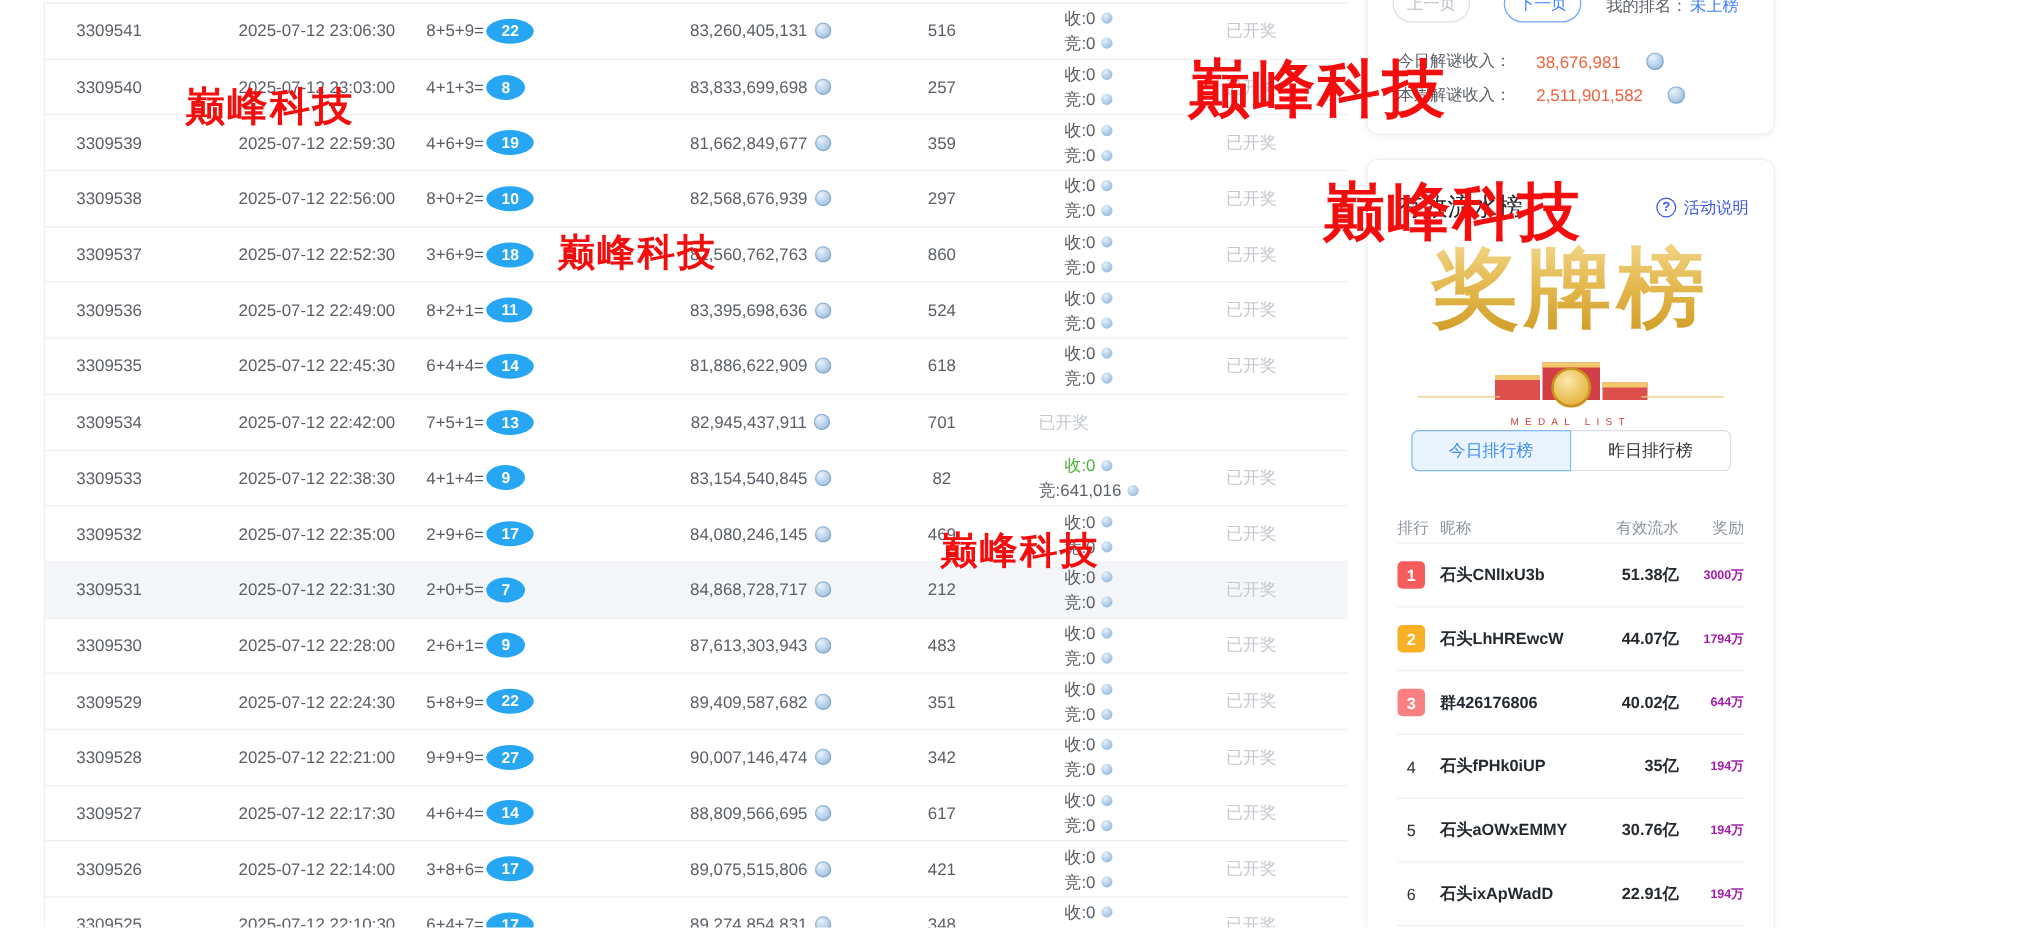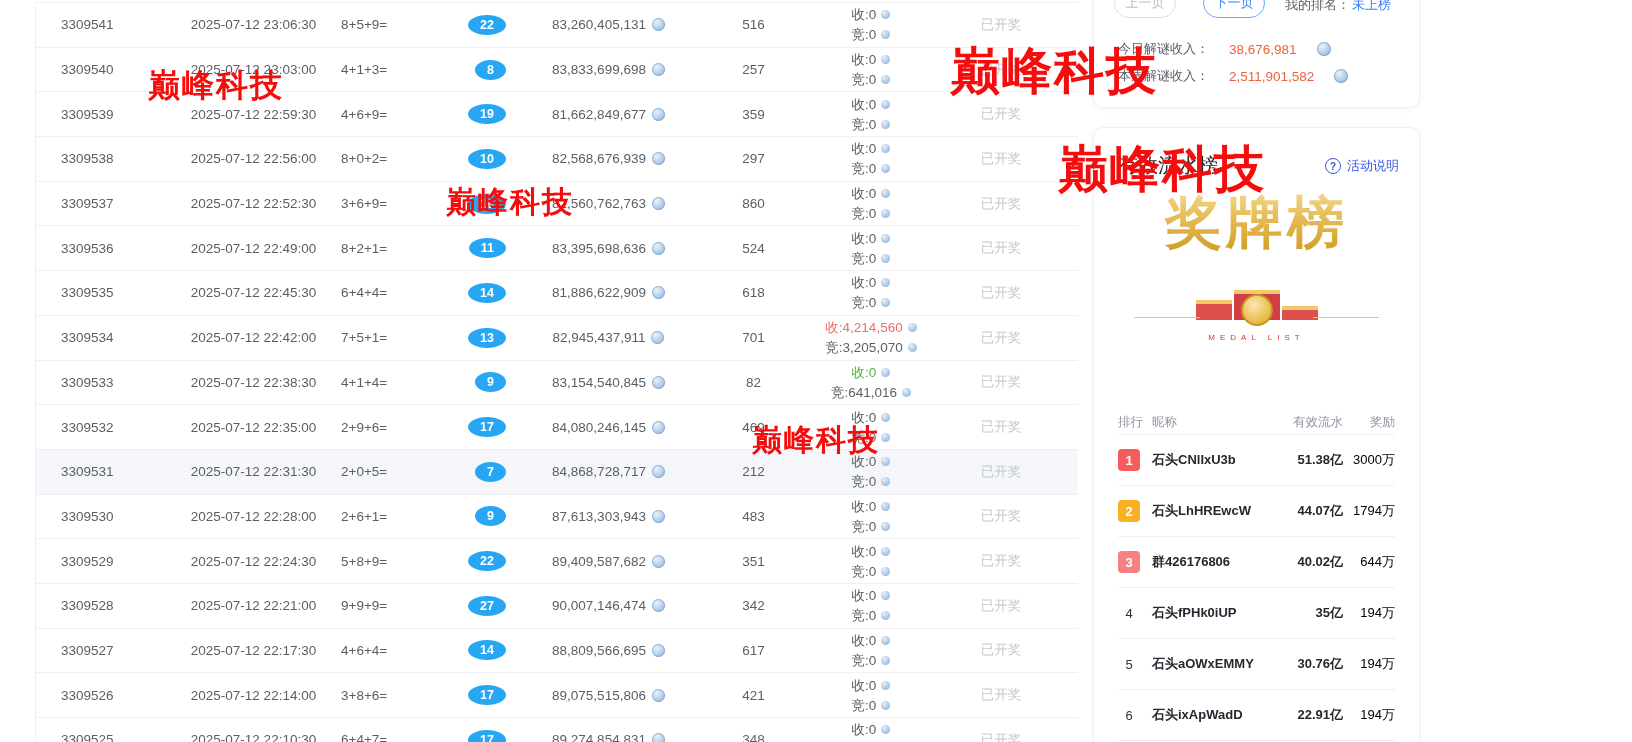--- a/index.html
+++ b/index.html
@@ -8,21 +8,21 @@
   body { position:relative; color:#5a5e66; }
 
   
   .results { position:absolute; left:35px; top:2px; width:1043px;
     border-left:1px solid #eef0f4; border-top:1px solid #eef0f4; }
   .row { display:flex; align-items:center; height:44.7px;
     border-bottom:1px solid #eef0f4; font-size:13.5px; color:#5a5e66; }
   .row.hl { background:#f4f6f9; }
   .c-id   { width:130px; padding-left:25px; }
   .c-time { width:175px; text-align:center; }
-  .c-expr { width:165px; display:flex; align-items:center; justify-content:space-between; gap:2px; }
+  .c-expr { width:165px; display:flex; align-items:center; justify-content:flex-start; gap:2px; }
   .sumball{ display:inline-flex; align-items:center; justify-content:center;
     min-width:20px; height:20px; border-radius:50%; background:#27a7f3; color:#fff;
     font-size:12.5px; font-weight:bold; padding:0 12px; }
   .c-amt  { width:205px; display:flex; align-items:center; justify-content:center; gap:6px; }
   .c-cnt  { width:85px; text-align:center; }
   .c-sj   { width:150px; display:flex; flex-direction:column; justify-content:center; gap:3px; }
   .sj-line{ display:flex; align-items:center; justify-content:center; gap:5px; line-height:17px; }
   .c-red  { color:#f56c6c; }
   .c-green{ color:#52b33a; }
   .c-st   { width:110px; text-align:center; color:#c3c8cf; }
@@ -53,21 +53,21 @@
 
   .card2 { top:127px; height:650px; }
   .rk-head { position:absolute; top:24px; left:24px; right:20px;
     display:flex; justify-content:space-between; align-items:center; }
   .rk-title { font-size:20px; font-weight:normal; color:#23262c; }
   .rk-help { display:flex; align-items:center; gap:6px; color:#3a57e8; font-size:13px; }
   .qicon { width:16px; height:16px; border-radius:50%; border:1.5px solid #3a57e8;
     display:inline-flex; align-items:center; justify-content:center; font-size:10.5px; font-weight:bold; }
 
   .banner { position:absolute; top:62px; left:0; right:0; height:152px; text-align:center; }
-  .banner-title { font-size:57px; font-weight:bold; line-height:1.15; letter-spacing:4px;
+  .banner-title { font-size:70px; font-weight:bold; line-height:1.15; letter-spacing:4px;
     background:linear-gradient(180deg,#f3d98e 0%,#e3b84e 48%,#cf9b22 100%);
     -webkit-background-clip:text; background-clip:text; color:transparent; }
   .podium { position:absolute; left:50%; transform:translateX(-50%); bottom:16px;
     width:150px; height:44px; }
   .step { position:absolute; bottom:6px; background:#dd4f4c; border-top:4px solid #f1c86b; }
   .step-l { left:14px; width:36px; height:20px; }
   .step-m { left:52px; width:46px; height:30px; background:#d13f44; }
   .step-r { right:14px; width:36px; height:14px; }
   .medal { position:absolute; left:50%; transform:translateX(-50%); bottom:0;
     width:32px; height:32px; border-radius:50%; border:2px solid #c8921d;
@@ -83,21 +83,21 @@
   .tab-active { background:#e9f4ff; border:1px solid #7fb8f7; color:#3d8df5; border-radius:6px 0 0 6px; }
   .tab-idle   { background:#fff; border:1px solid #dcdfe6; border-left:none; color:#303133; border-radius:0 6px 6px 0; }
 
   .lb-headrow { position:absolute; top:286px; left:24px; right:24px;
     display:flex; align-items:center; font-size:12.5px; color:#8d93a0; }
   .lb-list { position:absolute; top:306px; left:24px; right:24px; border-top:1px solid #eef0f4; }
   .lb-row { display:flex; align-items:center; height:51px; border-bottom:1px solid #eef0f4; }
   .lb-rank { width:34px; display:flex; align-items:center; }
   .lb-name { flex:1; font-size:13px; font-weight:bold; color:#24292f; }
   .lb-flow { width:86px; text-align:right; font-size:13px; font-weight:bold; color:#24292f; }
-  .lb-reward { width:52px; text-align:right; font-size:13px; font-weight:normal; color:#000000; }
+  .lb-reward { width:52px; text-align:right; font-size:10px; font-weight:bold; color:#a21caf; }
   .lb-headrow .lb-name, .lb-headrow .lb-flow, .lb-headrow .lb-reward
     { font-weight:400; color:#8d93a0; font-size:12.5px; }
   .lb-badge { display:inline-flex; align-items:center; justify-content:center;
     width:22px; height:22px; border-radius:4px; font-size:13px; color:#303133; }
   .b1 { background:#f65c5c; color:#fff; font-weight:bold; }
   .b2 { background:#f8b024; color:#fff; font-weight:bold; }
   .b3 { background:#f88080; color:#fff; font-weight:bold; }
 
   
   .wm { position:absolute; color:#f50d0d; font-weight:bold; white-space:nowrap;
@@ -293,30 +293,20 @@
       <div class="c-time">2025-07-12 22:42:00</div>
       <div class="c-expr">
         <span>7+5+1=</span>
         <span class="sumball">13</span>
       </div>
       <div class="c-amt">
         <span>82,945,437,911</span>
         <span class="coin c13"></span>
       </div>
       <div class="c-cnt">701</div>
-      <div class="c-sj">
-        <div class="sj-line">
-          <span class="c-red">收:4,214,560</span>
-          <span class="dot"></span>
-        </div>
-        <div class="sj-line">
-          <span>竞:3,205,070</span>
-          <span class="dot"></span>
-        </div>
-      </div>
       <div class="c-st">已开奖</div>
     </div>
 
     <div class="row">
       <div class="c-id">3309533</div>
       <div class="c-time">2025-07-12 22:38:30</div>
       <div class="c-expr">
         <span>4+1+4=</span>
         <span class="sumball">9</span>
       </div>
@@ -578,20 +568,24 @@
       <div class="step step-r"></div>
       <div class="medal"></div>
     </div>
     <div class="banner-sub">
       <i></i>
       <span>MEDAL LIST</span>
       <i></i>
     </div>
   </div>
 
+  <div class="tabs">
+    <div class="tab tab-active">今日排行榜</div>
+    <div class="tab tab-idle">昨日排行榜</div>
+  </div>
 
   <div class="lb-headrow">
     <span class="lb-rank">排行</span>
     <span class="lb-name">昵称</span>
     <span class="lb-flow">有效流水</span>
     <span class="lb-reward">奖励</span>
   </div>
 
   <div class="lb-list">
 

